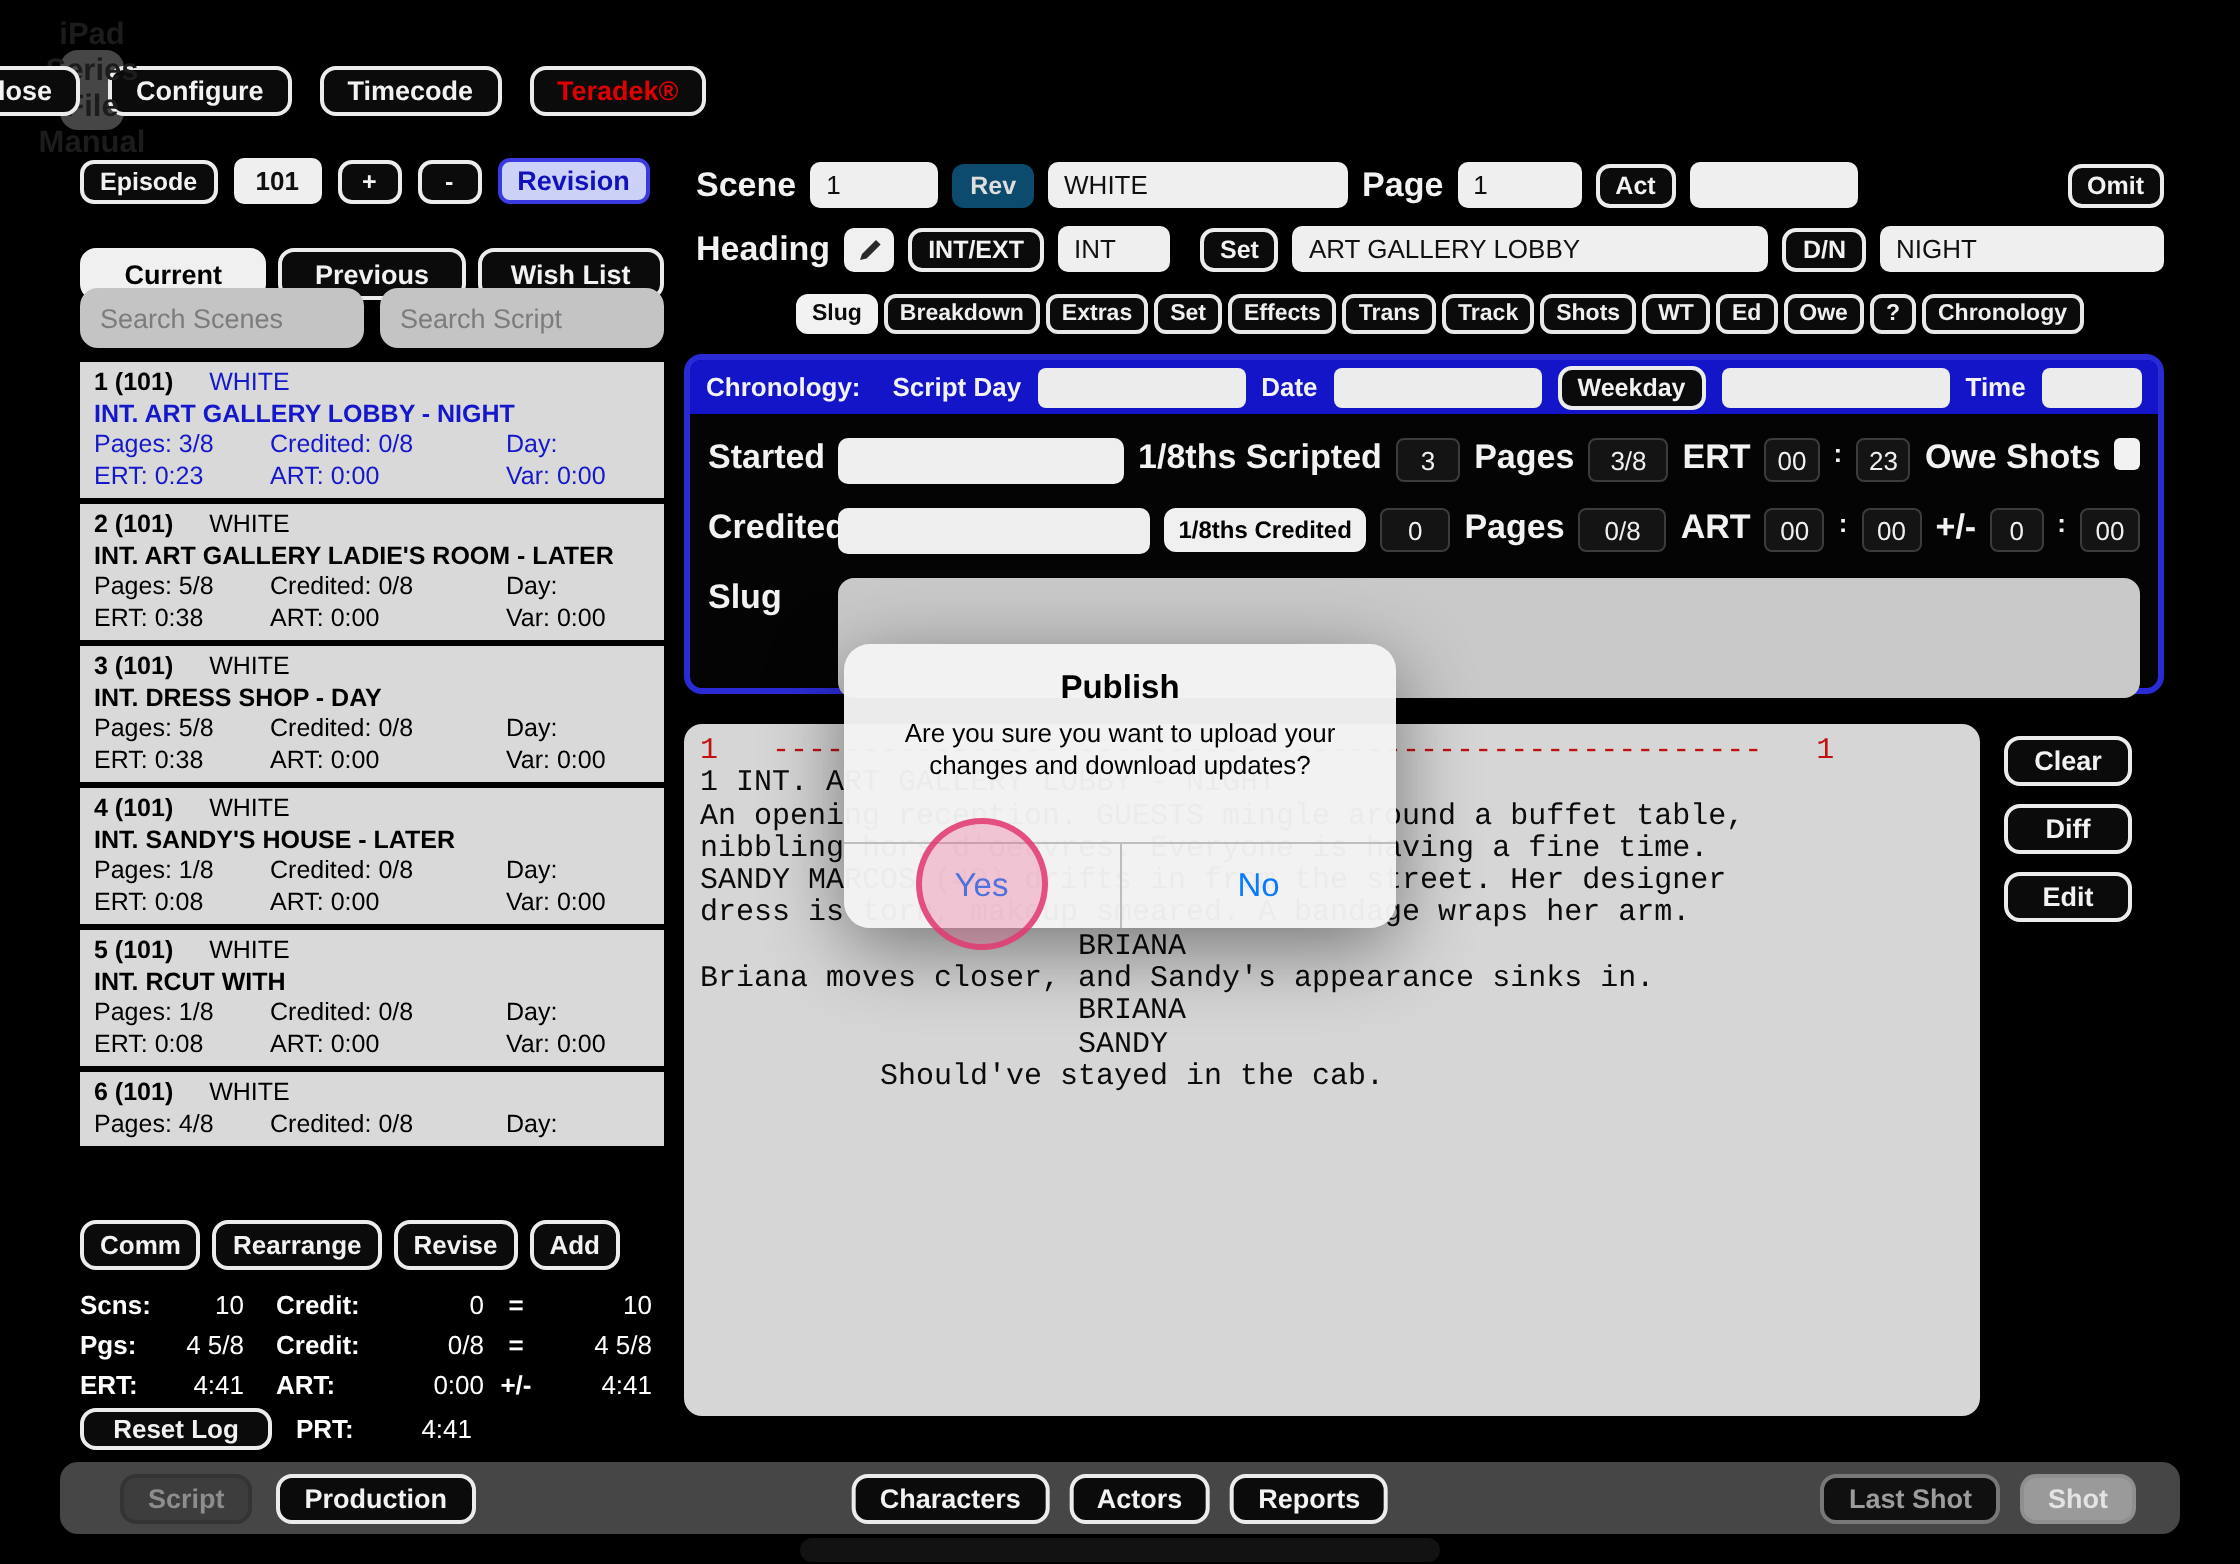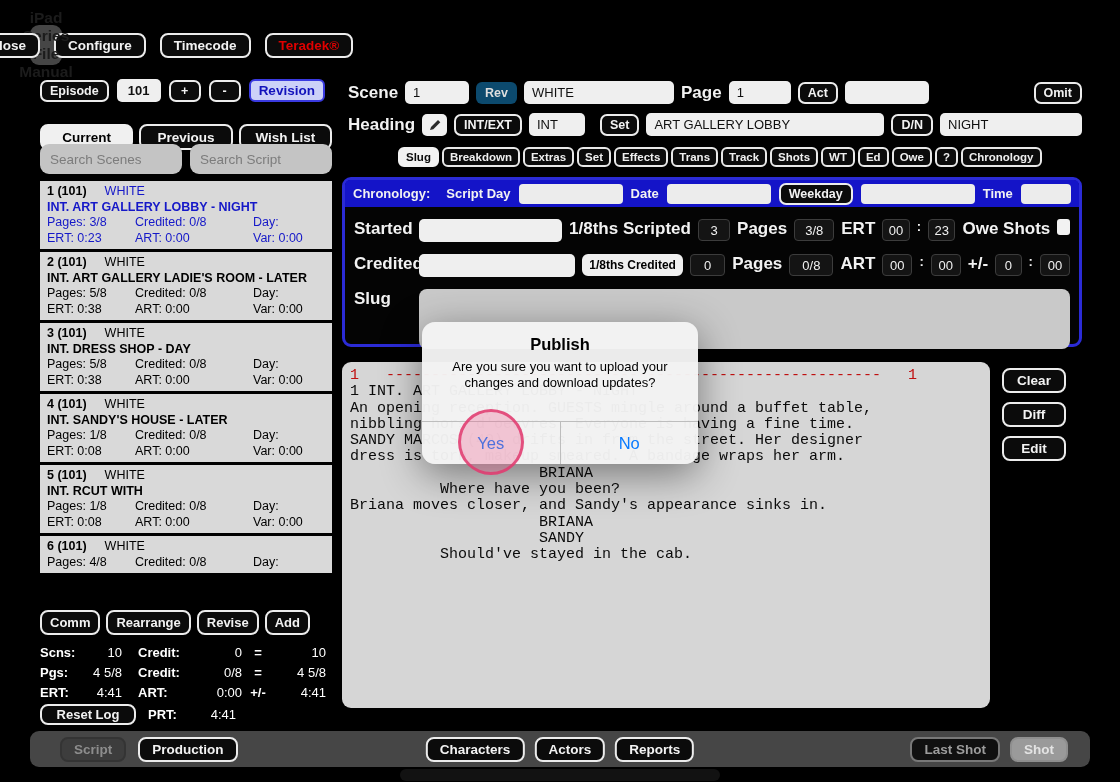--- a/index.html
+++ b/index.html
@@ -387,21 +387,20 @@
         <div class="sline">1 INT. ART GALLERY LOBBY - NIGHT</div>
         <div class="sline"></div>
         <div class="sline">An opening reception. GUESTS mingle around a buffet table,</div>
         <div class="sline">nibbling hors d'oeuvres. Everyone is having a fine time.</div>
         <div class="sline"></div>
         <div class="sline">SANDY MARCOS (40) drifts in from the street. Her designer</div>
         <div class="sline">dress is torn, makeup smeared. A bandage wraps her arm.</div>
         <div class="sline"></div>
         <div class="sline"></div>
         <div class="sline">                     BRIANA</div>
-        <div class="sline">          Where have you been?</div>
         <div class="sline"></div>
         <div class="sline">Briana moves closer, and Sandy's appearance sinks in.</div>
         <div class="sline"></div>
         <div class="sline">                     BRIANA</div>
         <div class="sline"></div>
         <div class="sline">                     SANDY</div>
         <div class="sline">          Should've stayed in the cab.</div>
       </div>
   </div>
 

